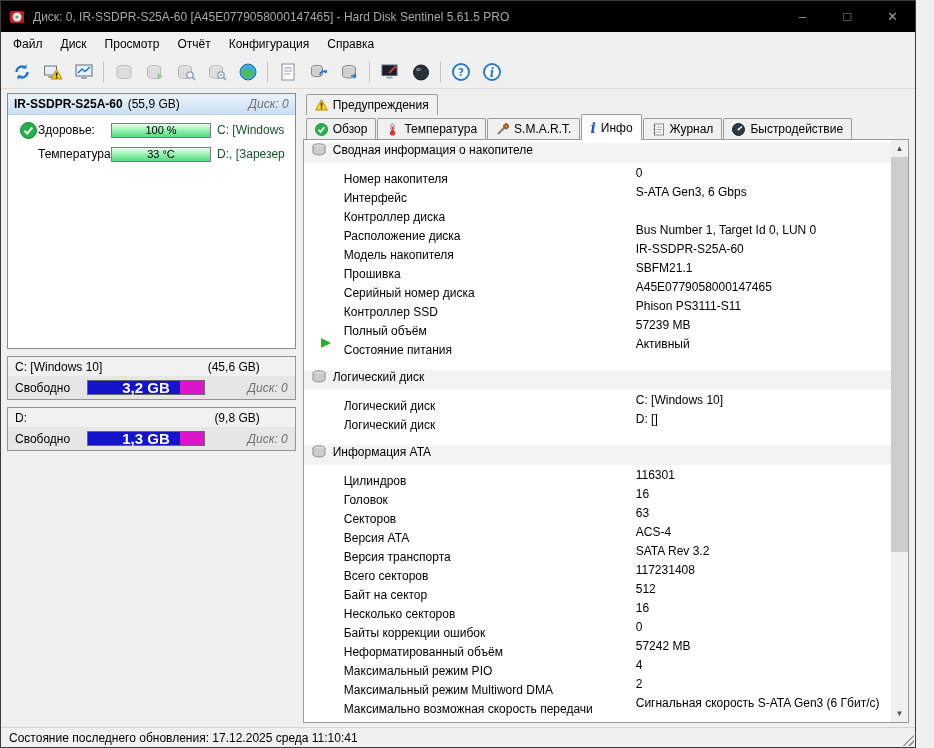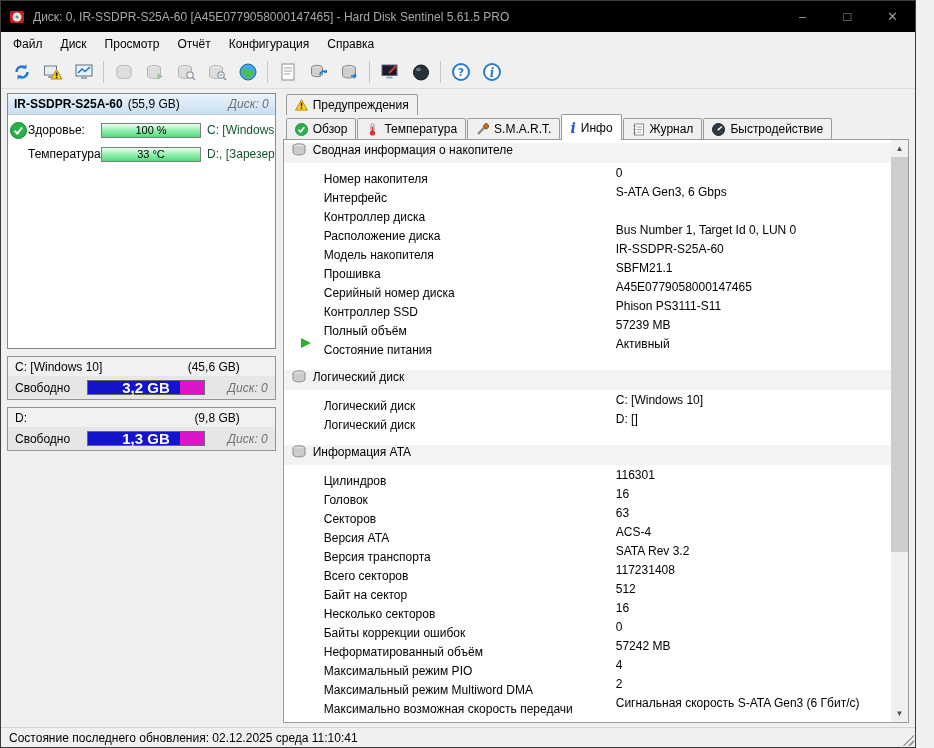--- a/index.html
+++ b/index.html
@@ -27,21 +27,21 @@
   .main { flex: 1; display: flex; padding: 4px 6px 4px 6px; gap: 7px; min-height: 0; }
   .left { flex: 0 0 262px; display: flex; flex-direction: column; gap: 7px; }
   .right { flex: 1; display: flex; flex-direction: column; min-width: 0; }
 
   
   .disk-box { height: 256px; background: #fff; border: 1px solid #8a8a8a; display: flex; flex-direction: column; }
   .disk-header { height: 21px; background: linear-gradient(#eaf4fd, #cadff3); border-bottom: 1px solid #bcd2e6; display: flex; align-items: center; padding: 0 6px; }
   .disk-name { font-weight: bold; }
   .disk-size { margin-left: 5px; }
   .disk-num { margin-left: auto; font-style: italic; color: #707070; }
-  .stat-row { display: flex; align-items: center; height: 22px; padding: 0 0; margin-top: 4px; }
+  .stat-row { display: flex; align-items: center; height: 22px; padding: 0 10px; margin-top: 4px; }
   .stat-icon-cell { width: 20px; display: flex; justify-content: center; }
   .stat-label { width: 73px; }
   .meter { width: 100px; height: 15px; border: 1px solid #7e7e7e; background: linear-gradient(#eefff4, #8ceda9 55%, #56d981); display: flex; align-items: center; justify-content: center; font-size: 11px; flex: 0 0 100px; }
   .part-ref { color: #14532d; margin-left: 6px; white-space: nowrap; overflow: hidden; flex: 1; }
 
   
   .part-box { border: 1px solid #949494; background: #ececec; }
   .part-head { display: flex; align-items: center; height: 19px; padding: 0 7px; background: #f1f1f1; }
   .part-size { margin-left: auto; margin-right: 28px; }
   .part-row { display: flex; align-items: center; height: 23px; padding: 0 7px; background: #e6e6e6; }
@@ -504,16 +504,16 @@
           <div class="sb-track">
               <div class="sb-thumb"></div>
             </div>
           <div class="sb-arrow">▼</div>
         </div>
       </div>
     </div>
   </div>
 
   <div class="statusbar">
-    <span>Состояние последнего обновления: 02.12.2025 среда 11:10:41</span>
+    <span>Состояние последнего обновления: 17.12.2025 среда 11:10:41</span>
     <div class="grip"></div>
   </div>
 </div>
 
 </body></html>

